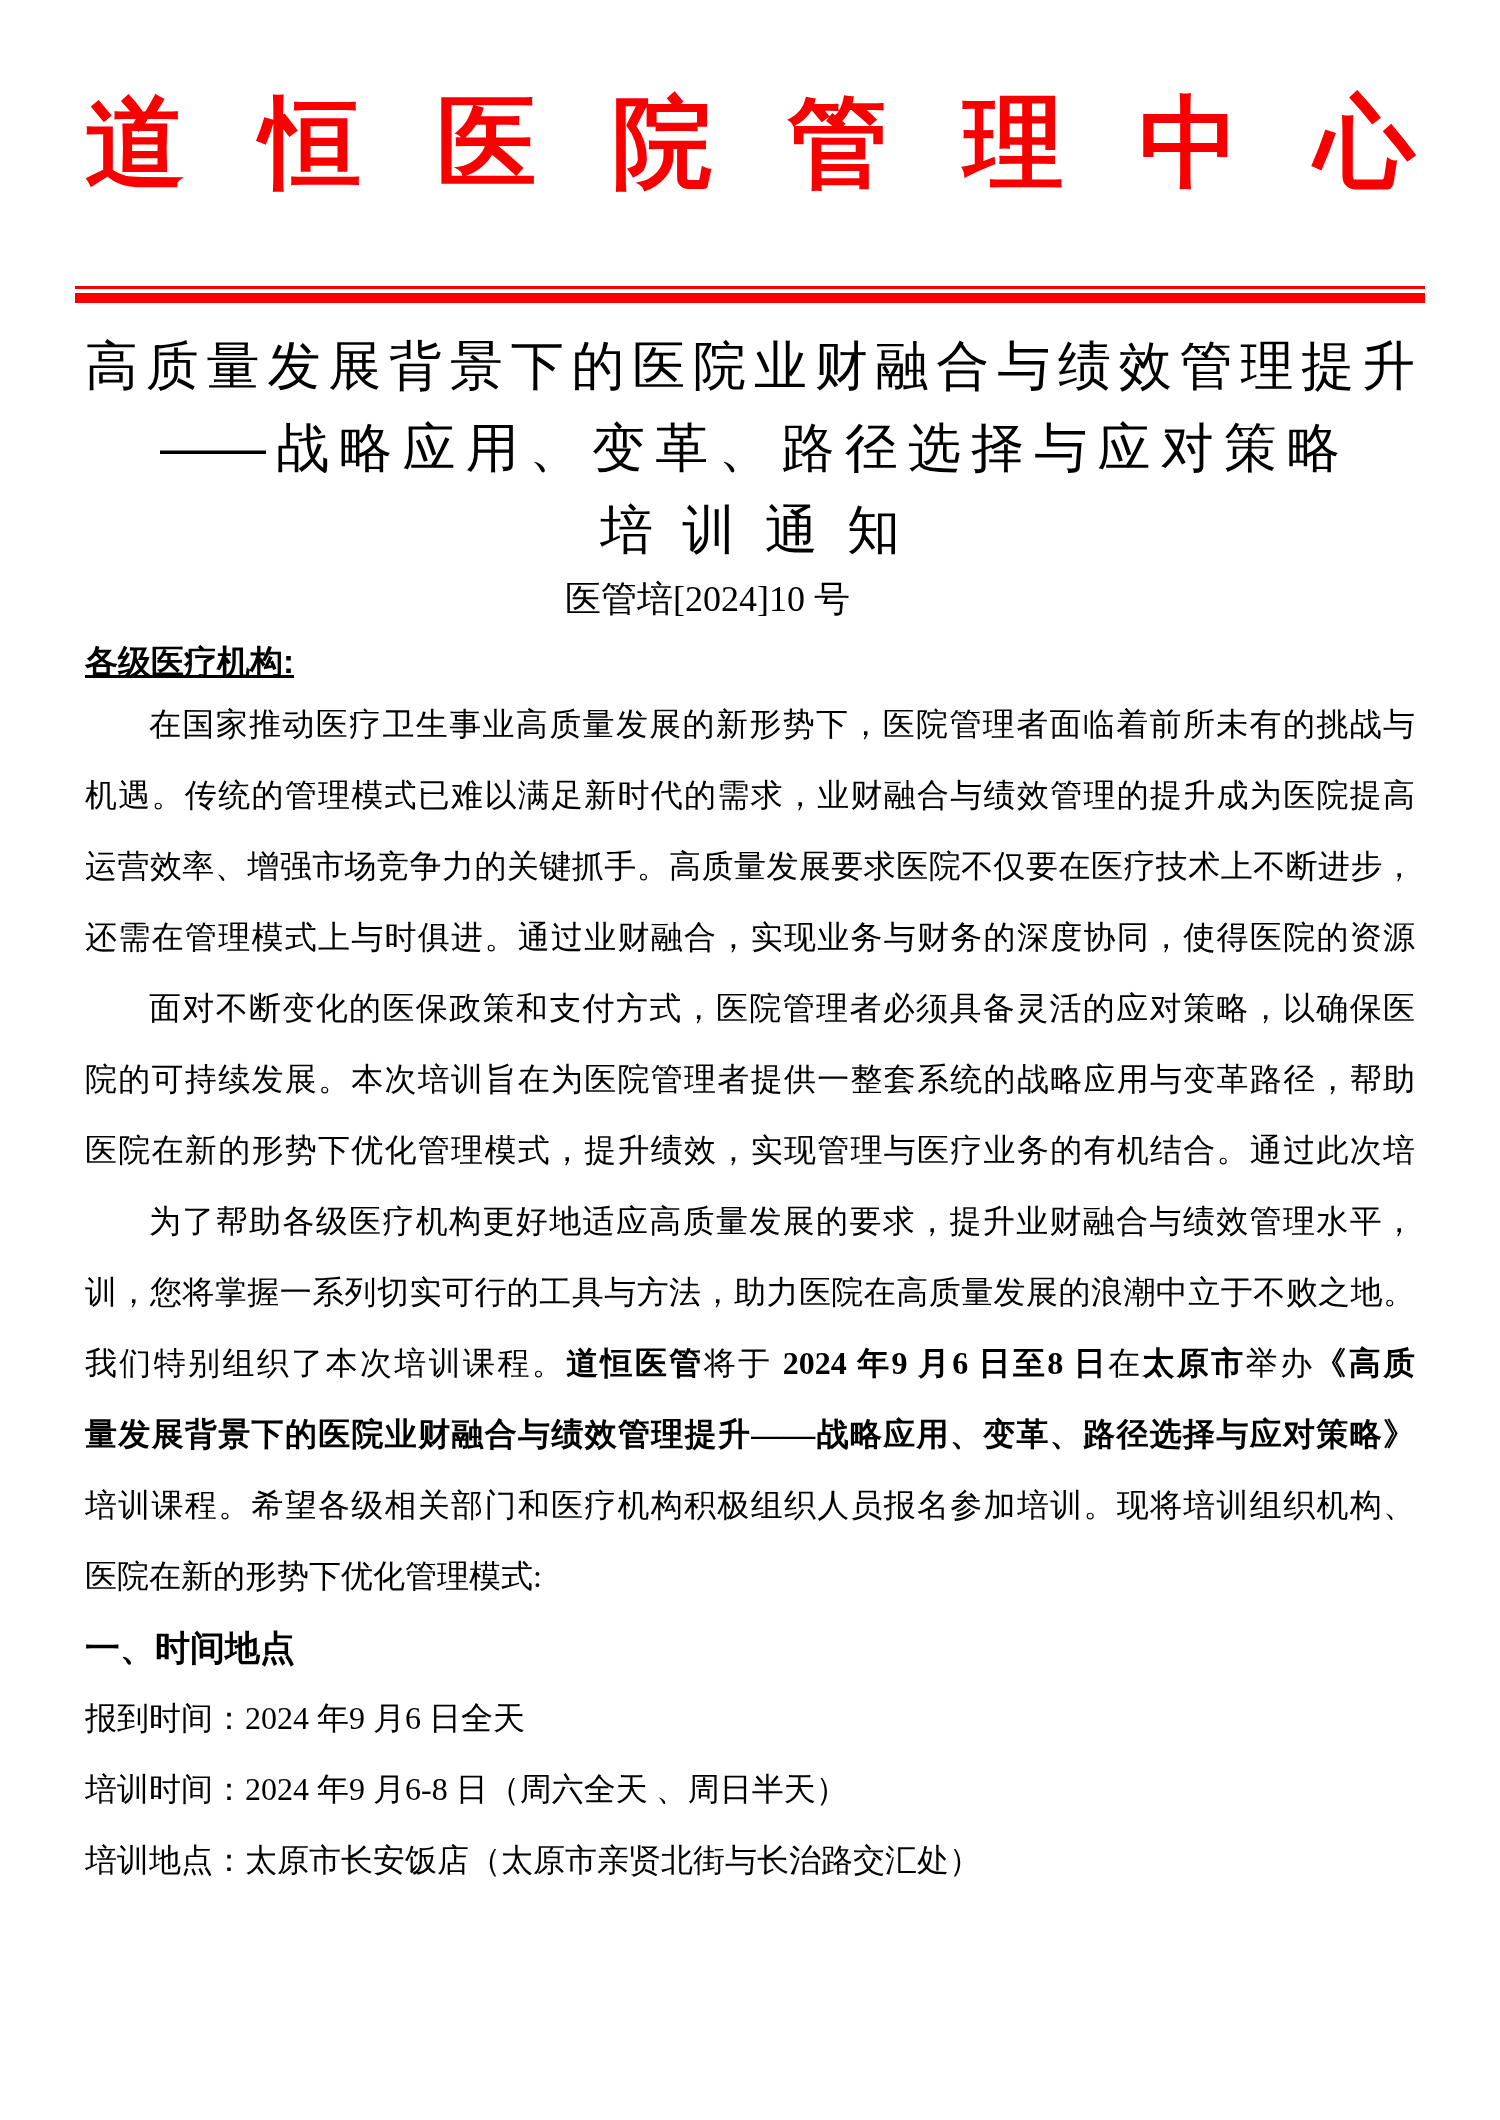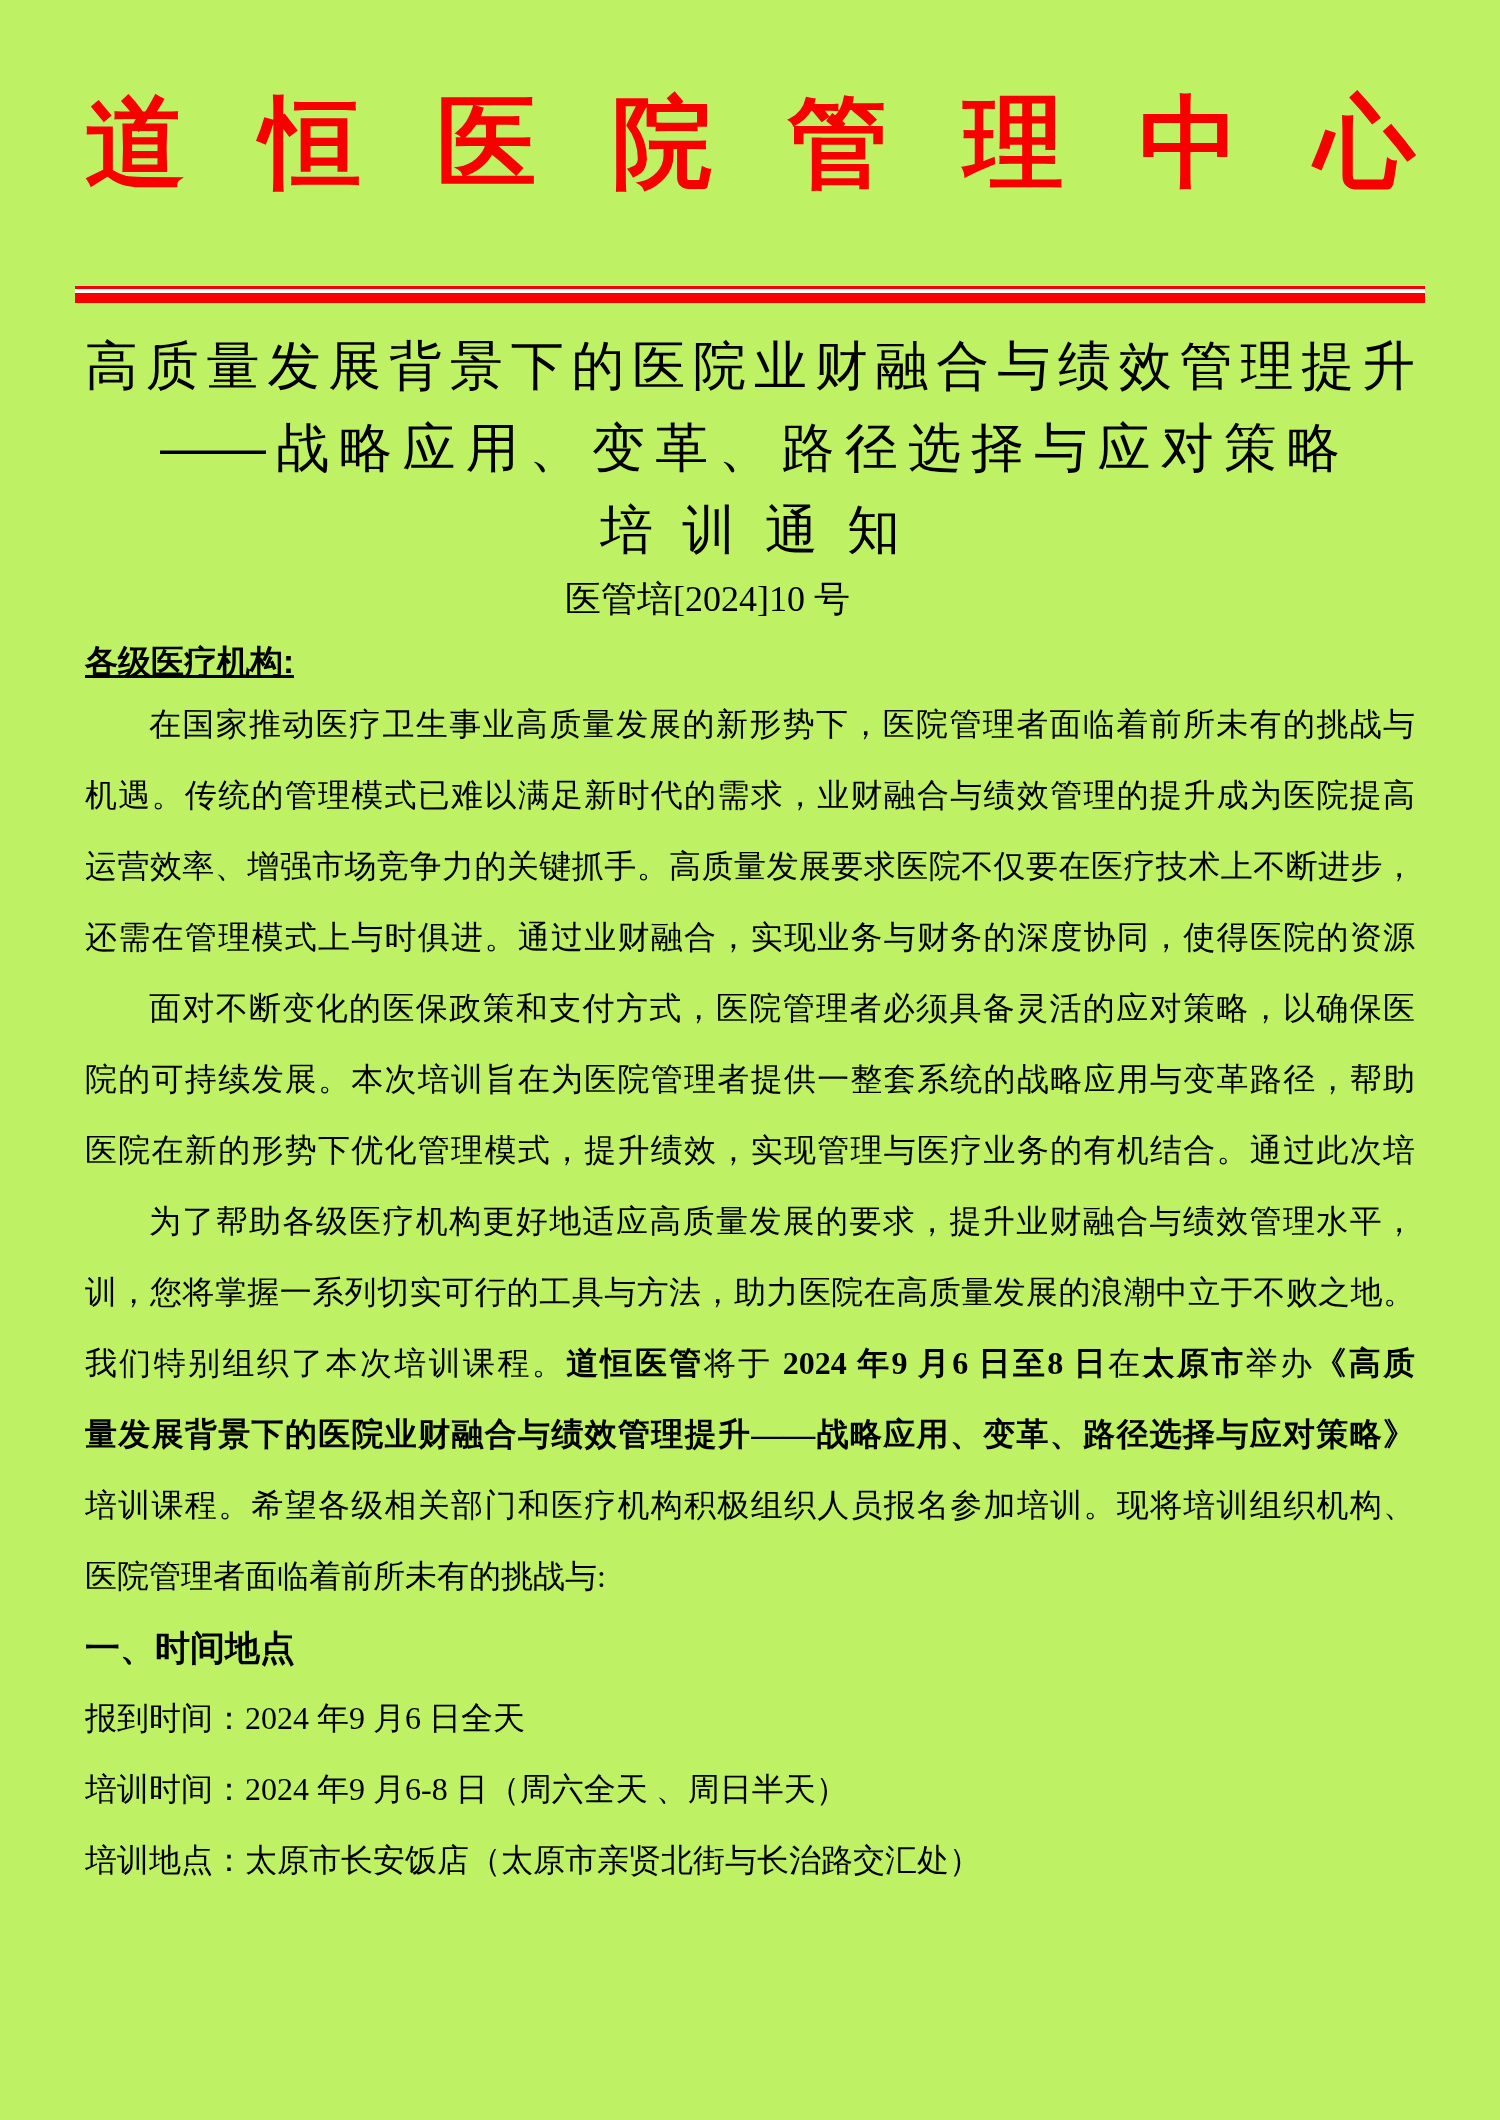--- a/index.html
+++ b/index.html
@@ -1,20 +1,20 @@
 <!DOCTYPE html>
 <html><head>
 <meta charset="utf-8">
 <style>
   html,body { margin:0; padding:0; background:#e8e8e8; }
   .page {
     position:relative;
     width:1500px; height:2120px;
     margin:0 auto;
-    background:#bef264;
+    background:#ffffff;
     font-family:"Liberation Serif","DejaVu Serif",serif;
     color:#000;
     overflow:hidden;
     box-sizing:border-box;
   }
   
   .org-title {
     margin:86px 85px 0 85px;
     font-family:"Liberation Sans","DejaVu Sans",sans-serif;
     font-weight:bold;
@@ -107,21 +107,21 @@
       <div class="line fill"><span>运营效率、增强市场竞争力的关键抓手。高质量发展要求医院不仅要在医疗技术上不断进步，</span></div>
       <div class="line fill"><span>还需在管理模式上与时俱进。通过业财融合，实现业务与财务的深度协同，使得医院的资源</span></div>
       <div class="line indent fill"><span>面对不断变化的医保政策和支付方式，医院管理者必须具备灵活的应对策略，以确保医</span></div>
       <div class="line fill"><span>院的可持续发展。本次培训旨在为医院管理者提供一整套系统的战略应用与变革路径，帮助</span></div>
       <div class="line fill"><span>医院在新的形势下优化管理模式，提升绩效，实现管理与医疗业务的有机结合。通过此次培</span></div>
       <div class="line indent fill"><span>为了帮助各级医疗机构更好地适应高质量发展的要求，提升业财融合与绩效管理水平，</span></div>
       <div class="line fill"><span>训，您将掌握一系列切实可行的工具与方法，助力医院在高质量发展的浪潮中立于不败之地。</span></div>
       <div class="line fill"><span>我们特别组织了本次培训课程。</span><span class="b">道恒医管</span><span>将于 </span><span class="b">2024 年9 月6 日至8 日</span><span>在</span><span class="b">太原市</span><span>举办</span><span class="b">《高质</span></div>
       <div class="line fill"><span class="b">量发展背景下的医院业财融合与绩效管理提升——战略应用、变革、路径选择与应对策略》</span></div>
       <div class="line fill"><span>培训课程。希望各级相关部门和医疗机构积极组织人员报名参加培训。现将培训组织机构、</span></div>
-      <div class="line"><span>医院管理者面临着前所未有的挑战与:</span></div>
+      <div class="line"><span>医院在新的形势下优化管理模式:</span></div>
     </div>
 
   <div class="section-heading">一、时间地点</div>
 
   <div class="info-lines">
       <div class="line"><span>报到时间：2024 年9 月6 日全天</span></div>
       <div class="line"><span>培训时间：2024 年9 月6-8 日（周六全天 、周日半天）</span></div>
       <div class="line"><span>培训地点：太原市长安饭店（太原市亲贤北街与长治路交汇处）</span></div>
     </div>
 

